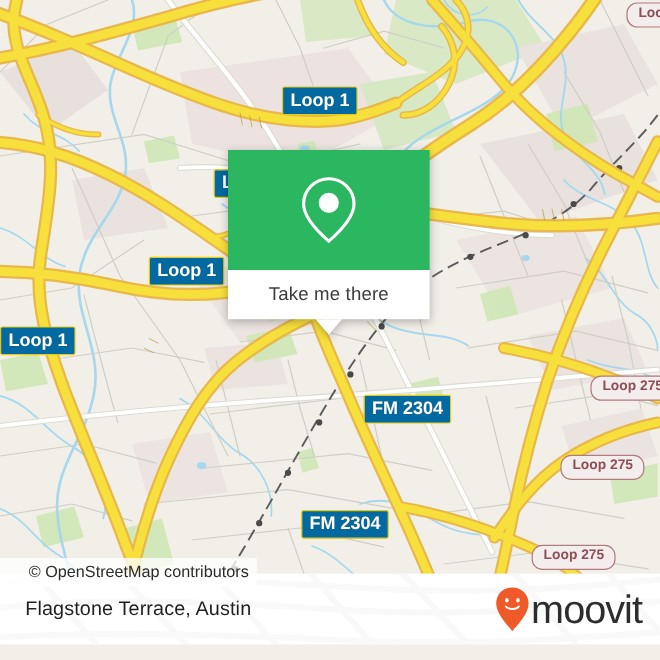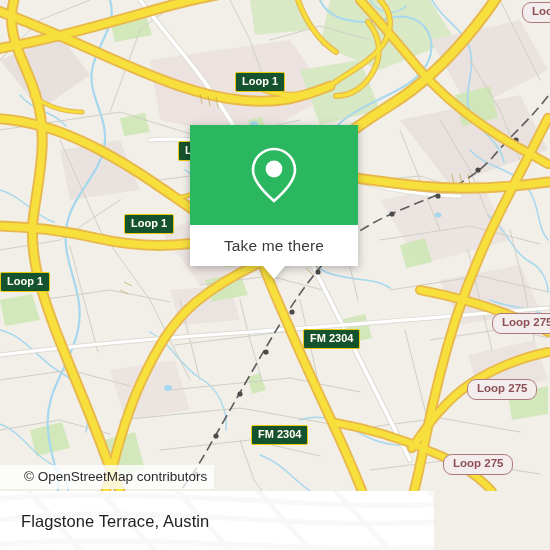--- a/index.html
+++ b/index.html
@@ -29,25 +29,25 @@
 
   
   .shield {
     position: absolute;
     white-space: nowrap;
     font-family: "Liberation Sans", sans-serif;
     line-height: 1;
     pointer-events: none;
   }
   .shield-yellow {
-    background: #14532d;
+    background: #0369a1;
     border: 1.5px solid #e8c90e;
     color: #ffffff;
     font-weight: bold;
-    font-size: 11px;
+    font-size: 15px;
     padding: 3px 6px 4px 6px;
     border-radius: 2px;
     text-shadow: 0 0 1px rgba(120,100,0,.35);
   }
   .shield-brown {
     background: #f4eded;
     border: 1.5px solid #b07b7f;
     color: #8d4f55;
     font-weight: bold;
     font-size: 11.5px;
@@ -101,22 +101,22 @@
     color: #2b2b2b;
     font-size: 13.5px;
     padding: 4px 7px 5px 24px;
     z-index: 30;
     white-space: nowrap;
   }
 
   
   #footer {
     position: absolute;
-    left: 0; top: 491px;
-    width: 434px; height: 59px;
+    left: 0; top: 478px;
+    width: 550px; height: 59px;
     background: #ffffff;
     overflow: hidden;
   }
   #footer-watermark {
     position: absolute; left:0; top:0;
     opacity: .40;
   }
   #footer-title {
     position: absolute;
     left: 21px; top: 50%;
@@ -404,15 +404,24 @@
         <path d="M420 -10 L490 70"></path>
         <path d="M500 -8 L560 60"></path>
         <path d="M-10 30 C80 18 180 24 280 30 C380 36 470 30 560 22"></path>
         <path d="M-10 8 C90 0 200 6 300 12 C400 18 480 12 560 4"></path>
         <path d="M-10 54 C90 46 200 52 300 56 C400 60 480 54 560 48"></path>
       </g>
     </svg>
 
     <div id="footer-title">Flagstone Terrace, Austin</div>
 
+    <div id="brand">
+      <svg width="30" height="40" viewBox="0 0 30 40">
+        <path d="M15 1.5 C7.3 1.5 1.5 7.4 1.5 15 C1.5 23.6 11 33 15 38 C19 33 28.5 23.6 28.5 15 C28.5 7.4 22.7 1.5 15 1.5 Z" fill="#f05a28"></path>
+        <ellipse cx="10.4" cy="12.2" rx="1.45" ry="1.9" fill="#ffffff"></ellipse>
+        <ellipse cx="19.6" cy="12.2" rx="1.45" ry="1.9" fill="#ffffff"></ellipse>
+        <path d="M9.6 17.4 C11.6 20.2 18.4 20.2 20.4 17.4" fill="none" stroke="#ffffff" stroke-width="1.7" stroke-linecap="round"></path>
+      </svg>
+      <span id="brand-word">moovit</span>
+    </div>
   </div>
 
 </div>
 
 </body></html>

